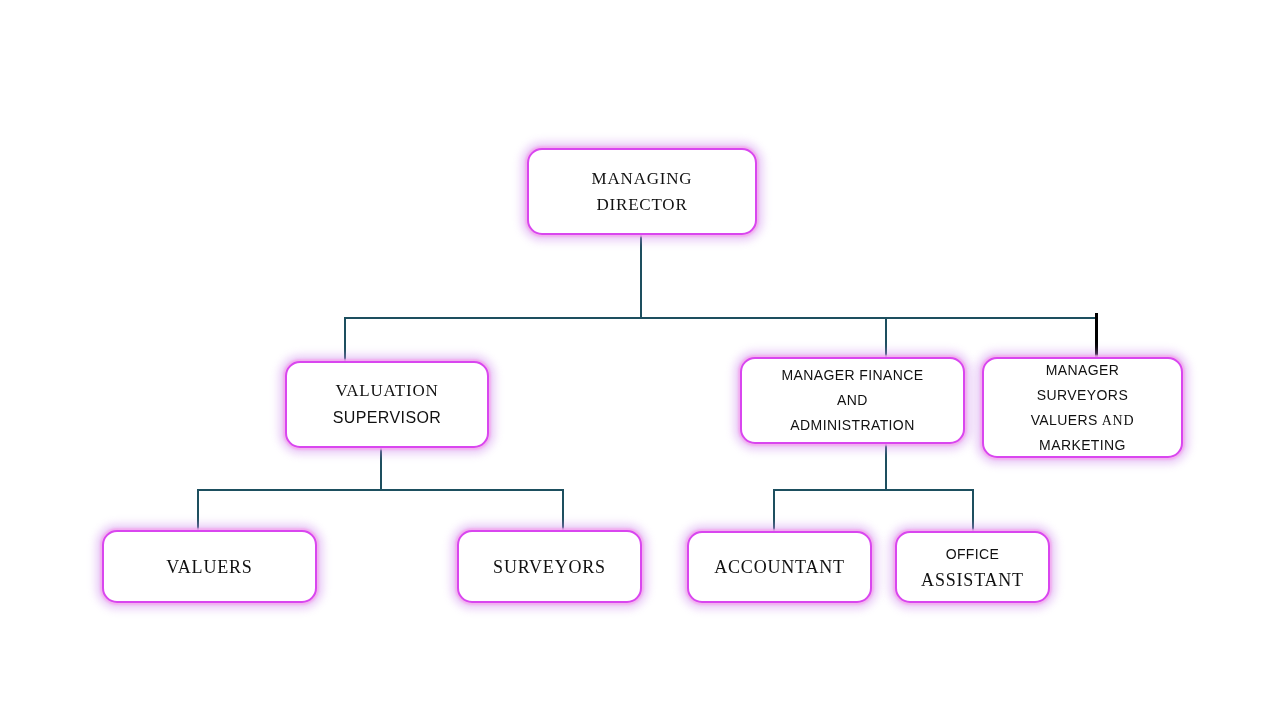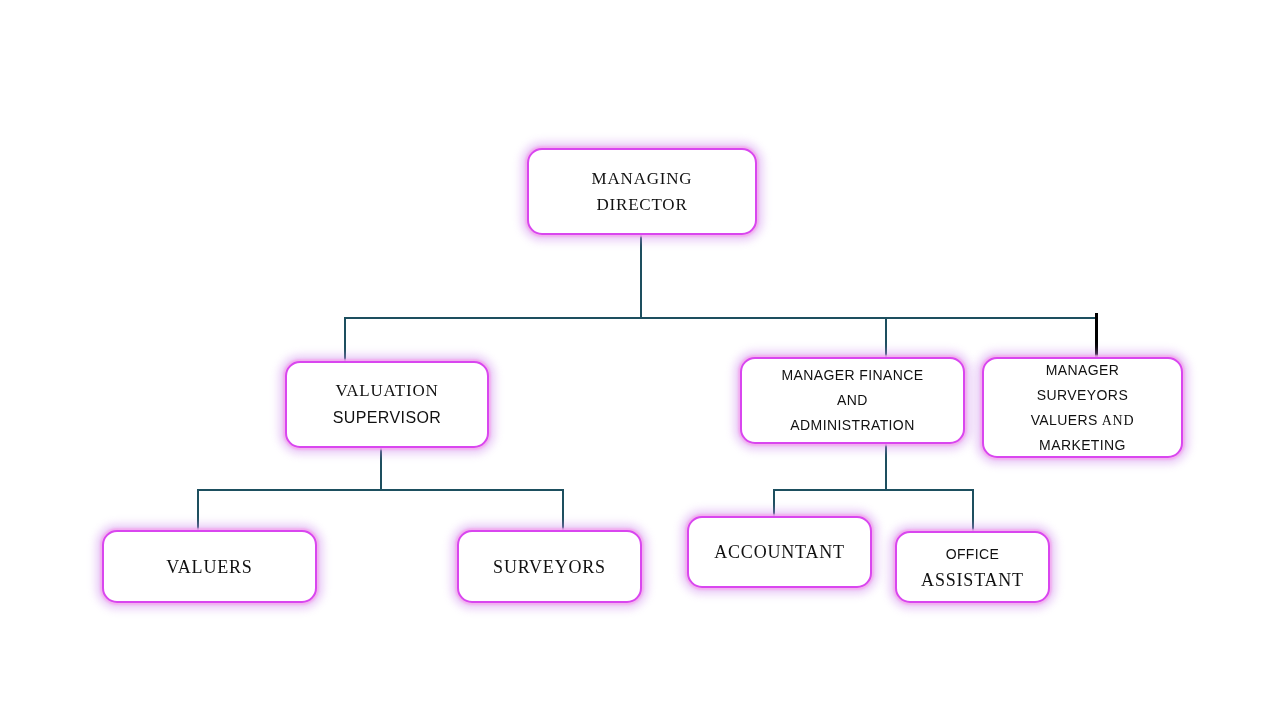--- a/index.html
+++ b/index.html
@@ -86,21 +86,21 @@
   </div>
 
   <div class="node" style="left:102px; top:530px; width:215px; height:73px;">
     <span class="ln serif fs-lg">VALUERS</span>
   </div>
 
   <div class="node" style="left:457px; top:530px; width:185px; height:73px;">
     <span class="ln serif fs-lg">SURVEYORS</span>
   </div>
 
-  <div class="node" style="left:687px; top:516px; width:185px; height:72px;">
+  <div class="node" style="left:687px; top:531px; width:185px; height:72px;">
     <span class="ln serif fs-lg">ACCOUNTANT</span>
   </div>
 
   <div class="node" style="left:895px; top:531px; width:155px; height:72px;">
     <span class="ln sans fs-sm">OFFICE</span>
     <span class="ln serif fs-lg">ASSISTANT</span>
   </div>
 
 </div>
 

